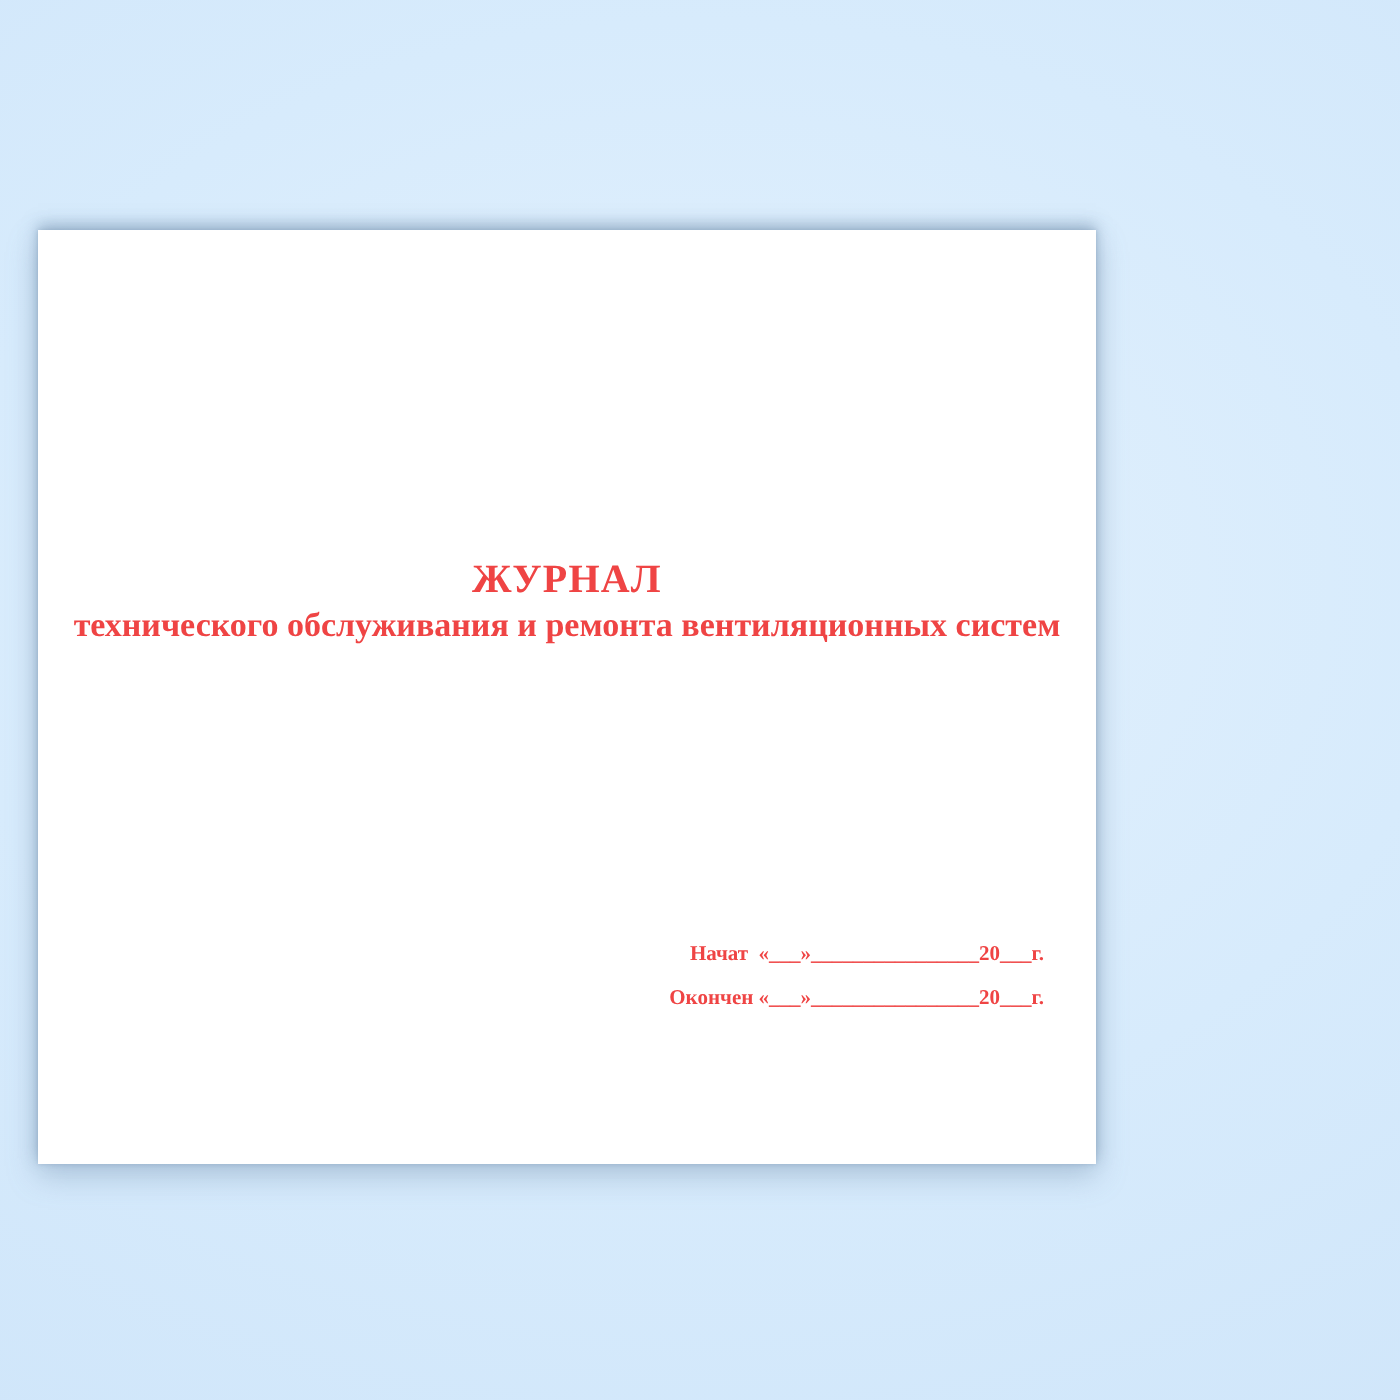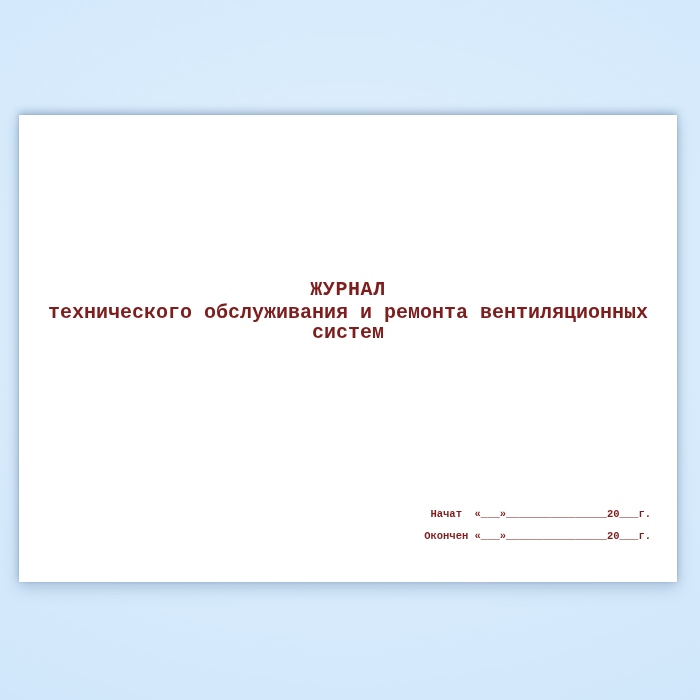--- a/index.html
+++ b/index.html
@@ -16,28 +16,27 @@
     position: relative;
     width: 700px;
     height: 700px;
     background: radial-gradient(ellipse 120% 90% at 50% 42%,
                 #e3f1fd 0%, #d7ebfc 45%, #d0e6fa 78%, #cbe1f7 100%);
   }
   .paper {
     position: absolute;
     left: 19px;
     top: 115px;
-    width: 658px;
+    width: 529px;
     height: 467px;
     background: #ffffff;
     box-shadow: 0 -3px 7px rgba(108, 138, 168, 0.50),
                 0 6px 14px rgba(108, 138, 168, 0.38),
                 0 0 2px rgba(120, 148, 175, 0.35);
-    color: #7f1d1d;
-    font-family: Liberation Mono, monospace;
+    color: #ef4444;
   }
   .title {
     position: absolute;
     top: 164px;
     left: 0;
     right: 0;
     margin: 0;
     text-align: center;
     font-weight: 700;
     font-size: 20px;
@@ -45,39 +44,38 @@
     letter-spacing: 0.6px;
   }
   .subtitle {
     position: absolute;
     top: 188px;
     left: 0;
     right: 0;
     margin: 0;
     text-align: center;
     font-weight: 700;
-    font-size: 20px;
+    font-size: 17px;
     line-height: 20px;
   }
   .object-line {
     position: absolute;
     top: 230px;
     left: 159px;
     font-size: 11px;
     line-height: 13px;
     white-space: pre;
   }
   .footer-block {
     position: absolute;
     top: 352px;
     right: 26px;
     text-align: right;
     font-weight: 700;
     font-size: 10.5px;
-    margin-top: 36px;
   }
   .footer-line {
     line-height: 22px;
     white-space: pre;
   }
 </style>
 </head>
 <body>
 
 <div class="scene">

